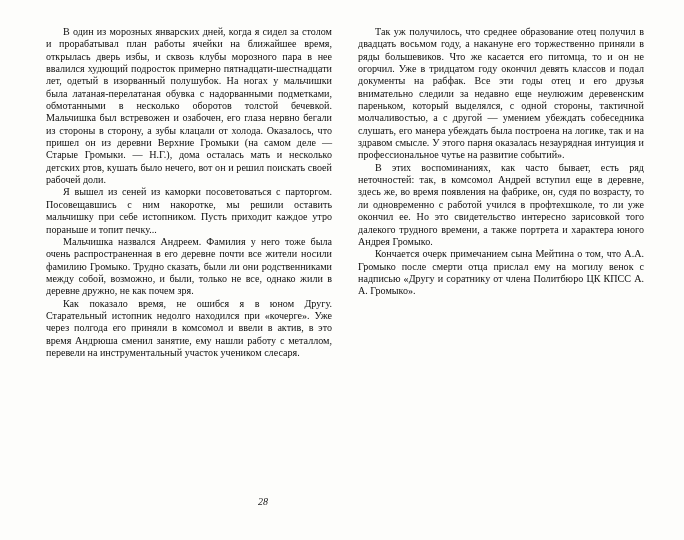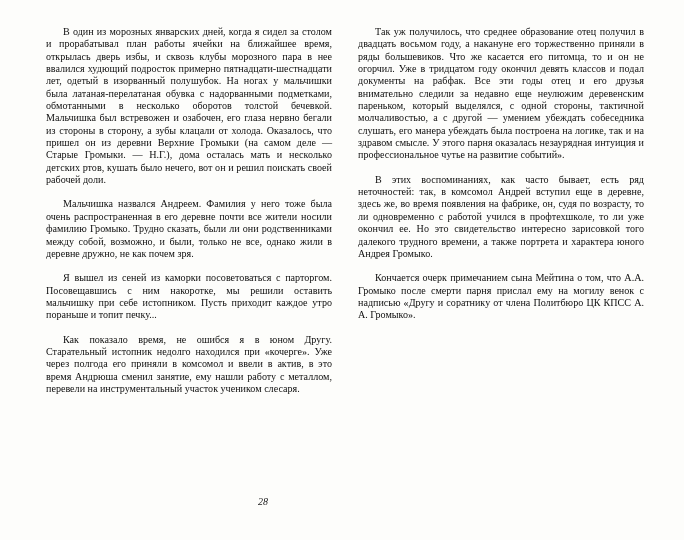--- a/index.html
+++ b/index.html
@@ -36,21 +36,21 @@
     text-align: justify;
     text-justify: inter-word;
     font-size: 10.1px;
     line-height: 12.35px;
     color: #0e0e0e;
     text-indent: 17px;
     hyphens: auto;
     -webkit-hyphens: auto;
   }
   .col p + p {
-    margin-top: 12px;
+    margin-top: 0px;
   }
   .page-number {
     position: absolute;
     left: 0;
     right: 0;
     top: 496px;
     text-align: center;
     font-size: 10px;
     font-style: italic;
     color: #1a1a1a;
@@ -61,26 +61,26 @@
     margin-left: -158px;
   }
 </style>
 </head>
 <body>
 
 <div class="page">
   <div class="columns">
     <div class="col">
       <p>В один из морозных январских дней, когда я сидел за столом и прорабатывал план работы ячейки на ближайшее время, открылась дверь избы, и сквозь клубы морозного пара в нее ввалился худющий подросток примерно пятнадцати-шестнадцати лет, одетый в изорванный полушубок. На ногах у мальчишки была латаная-перелатаная обувка с надорванными подметками, обмотанными в несколько оборотов толстой бечевкой. Мальчишка был встревожен и озабочен, его глаза нервно бегали из стороны в сторону, а зубы клацали от холода. Оказалось, что пришел он из деревни Верхние Громыки (на самом деле — Старые Громыки. — Н.Г.), дома осталась мать и несколько детских ртов, кушать было нечего, вот он и решил поискать своей рабочей доли.</p>
+      <p>Я вышел из сеней из каморки посоветоваться с парторгом. Посовещавшись с ним накоротке, мы решили оставить мальчишку при себе истопником. Пусть приходит каждое утро пораньше и топит печку...</p>
       <p>Мальчишка назвался Андреем. Фамилия у него тоже была очень распространенная в его деревне почти все жители носили фамилию Громыко. Трудно сказать, были ли они родственниками между собой, возможно, и были, только не все, однако жили в деревне дружно, не как почем зря.</p>
-      <p>Я вышел из сеней из каморки посоветоваться с парторгом. Посовещавшись с ним накоротке, мы решили оставить мальчишку при себе истопником. Пусть приходит каждое утро пораньше и топит печку...</p>
       <p>Как показало время, не ошибся я в юном Другу. Старательный истопник недолго находился при «кочерге». Уже через полгода его приняли в комсомол и ввели в актив, в это время Андрюша сменил занятие, ему нашли работу с металлом, перевели на инструментальный участок учеником слесаря.</p>
     </div>
     <div class="col">
       <p>Так уж получилось, что среднее образование отец получил в двадцать восьмом году, а накануне его торжественно приняли в ряды большевиков. Что же касается его питомца, то и он не огорчил. Уже в тридцатом году окончил девять классов и подал документы на рабфак. Все эти годы отец и его друзья внимательно следили за недавно еще неулюжим деревенским пареньком, который выделялся, с одной стороны, тактичной молчаливостью, а с другой — умением убеждать собеседника слушать, его манера убеждать была построена на логике, так и на здравом смысле. У этого парня оказалась незаурядная интуиция и профессиональное чутье на развитие событий».</p>
       <p>В этих воспоминаниях, как часто бывает, есть ряд неточностей: так, в комсомол Андрей вступил еще в деревне, здесь же, во время появления на фабрике, он, судя по возрасту, то ли одновременно с работой учился в профтехшколе, то ли уже окончил ее. Но это свидетельство интересно зарисовкой того далекого трудного времени, а также портрета и характера юного Андрея Громыко.</p>
-      <p>Кончается очерк примечанием сына Мейтина о том, что А.А. Громыко после смерти парня прислал ему на могилу венок с надписью «Другу и соратнику от члена Политбюро ЦК КПСС А. А. Громыко».</p>
+      <p>Кончается очерк примечанием сына Мейтина о том, что А.А. Громыко после смерти отца прислал ему на могилу венок с надписью «Другу и соратнику от члена Политбюро ЦК КПСС А. А. Громыко».</p>
     </div>
   </div>
   <div class="page-number">
     <span class="num">28</span>
   </div>
 </div>
 
 </body></html>

